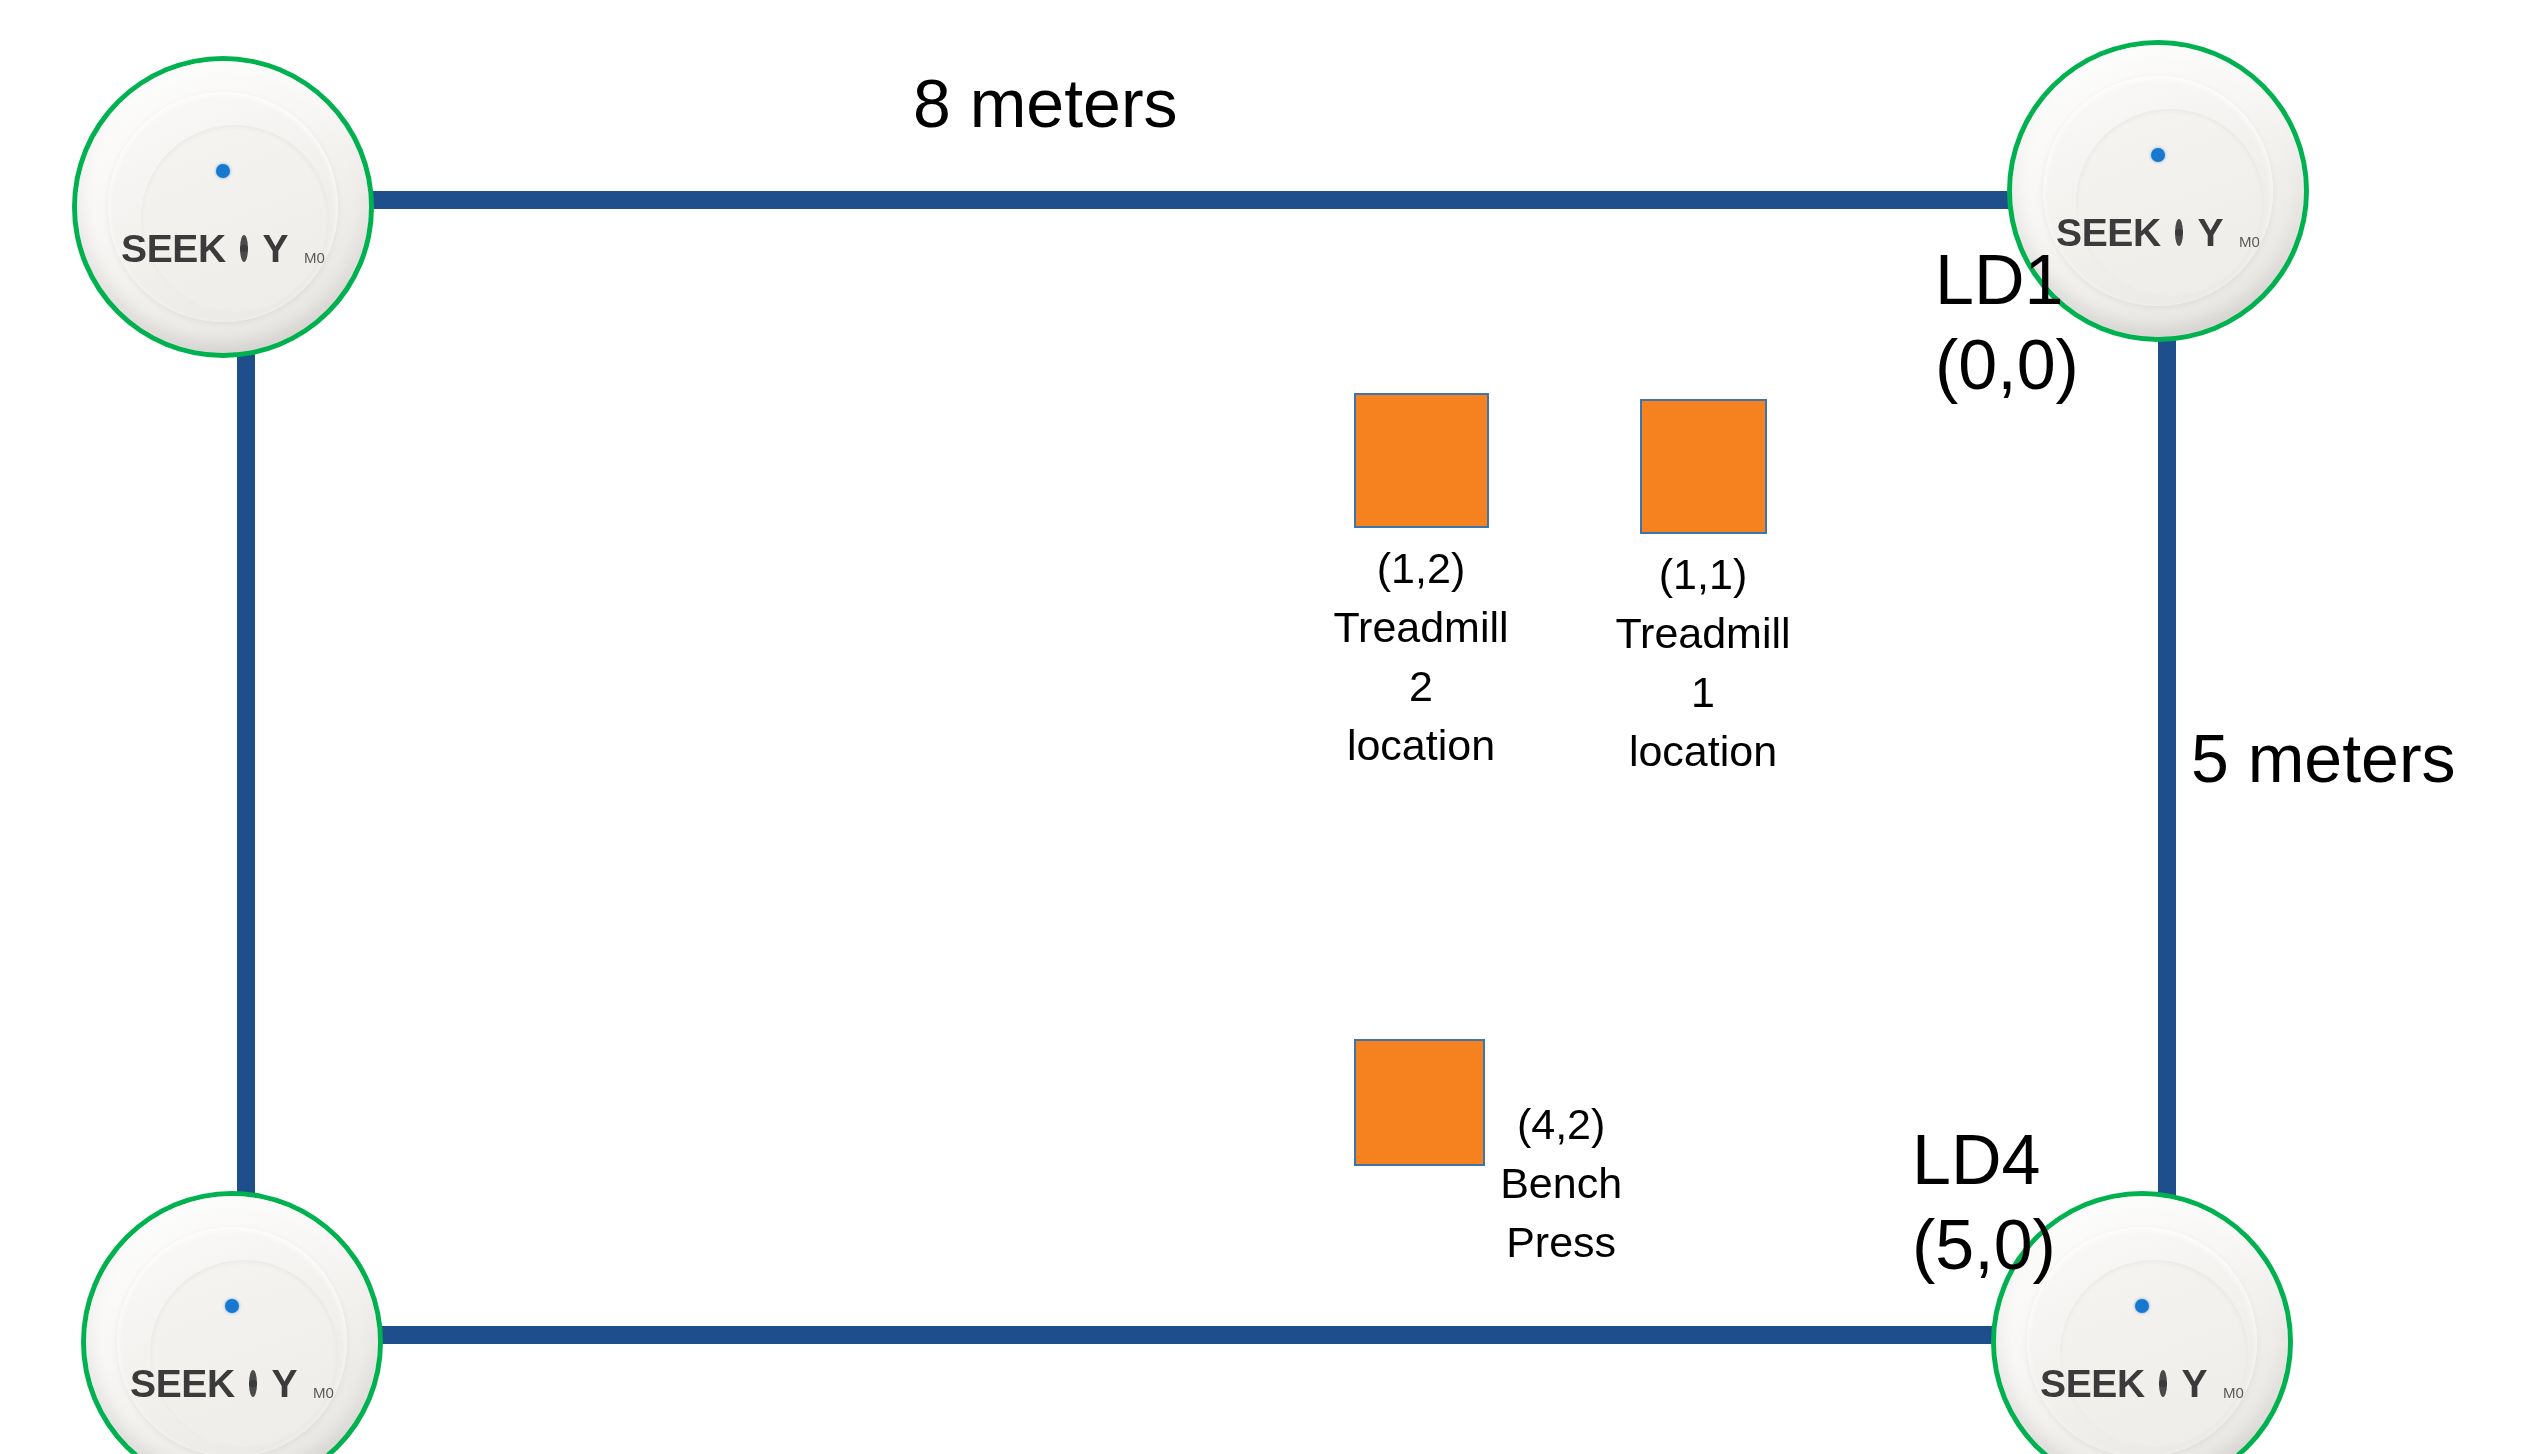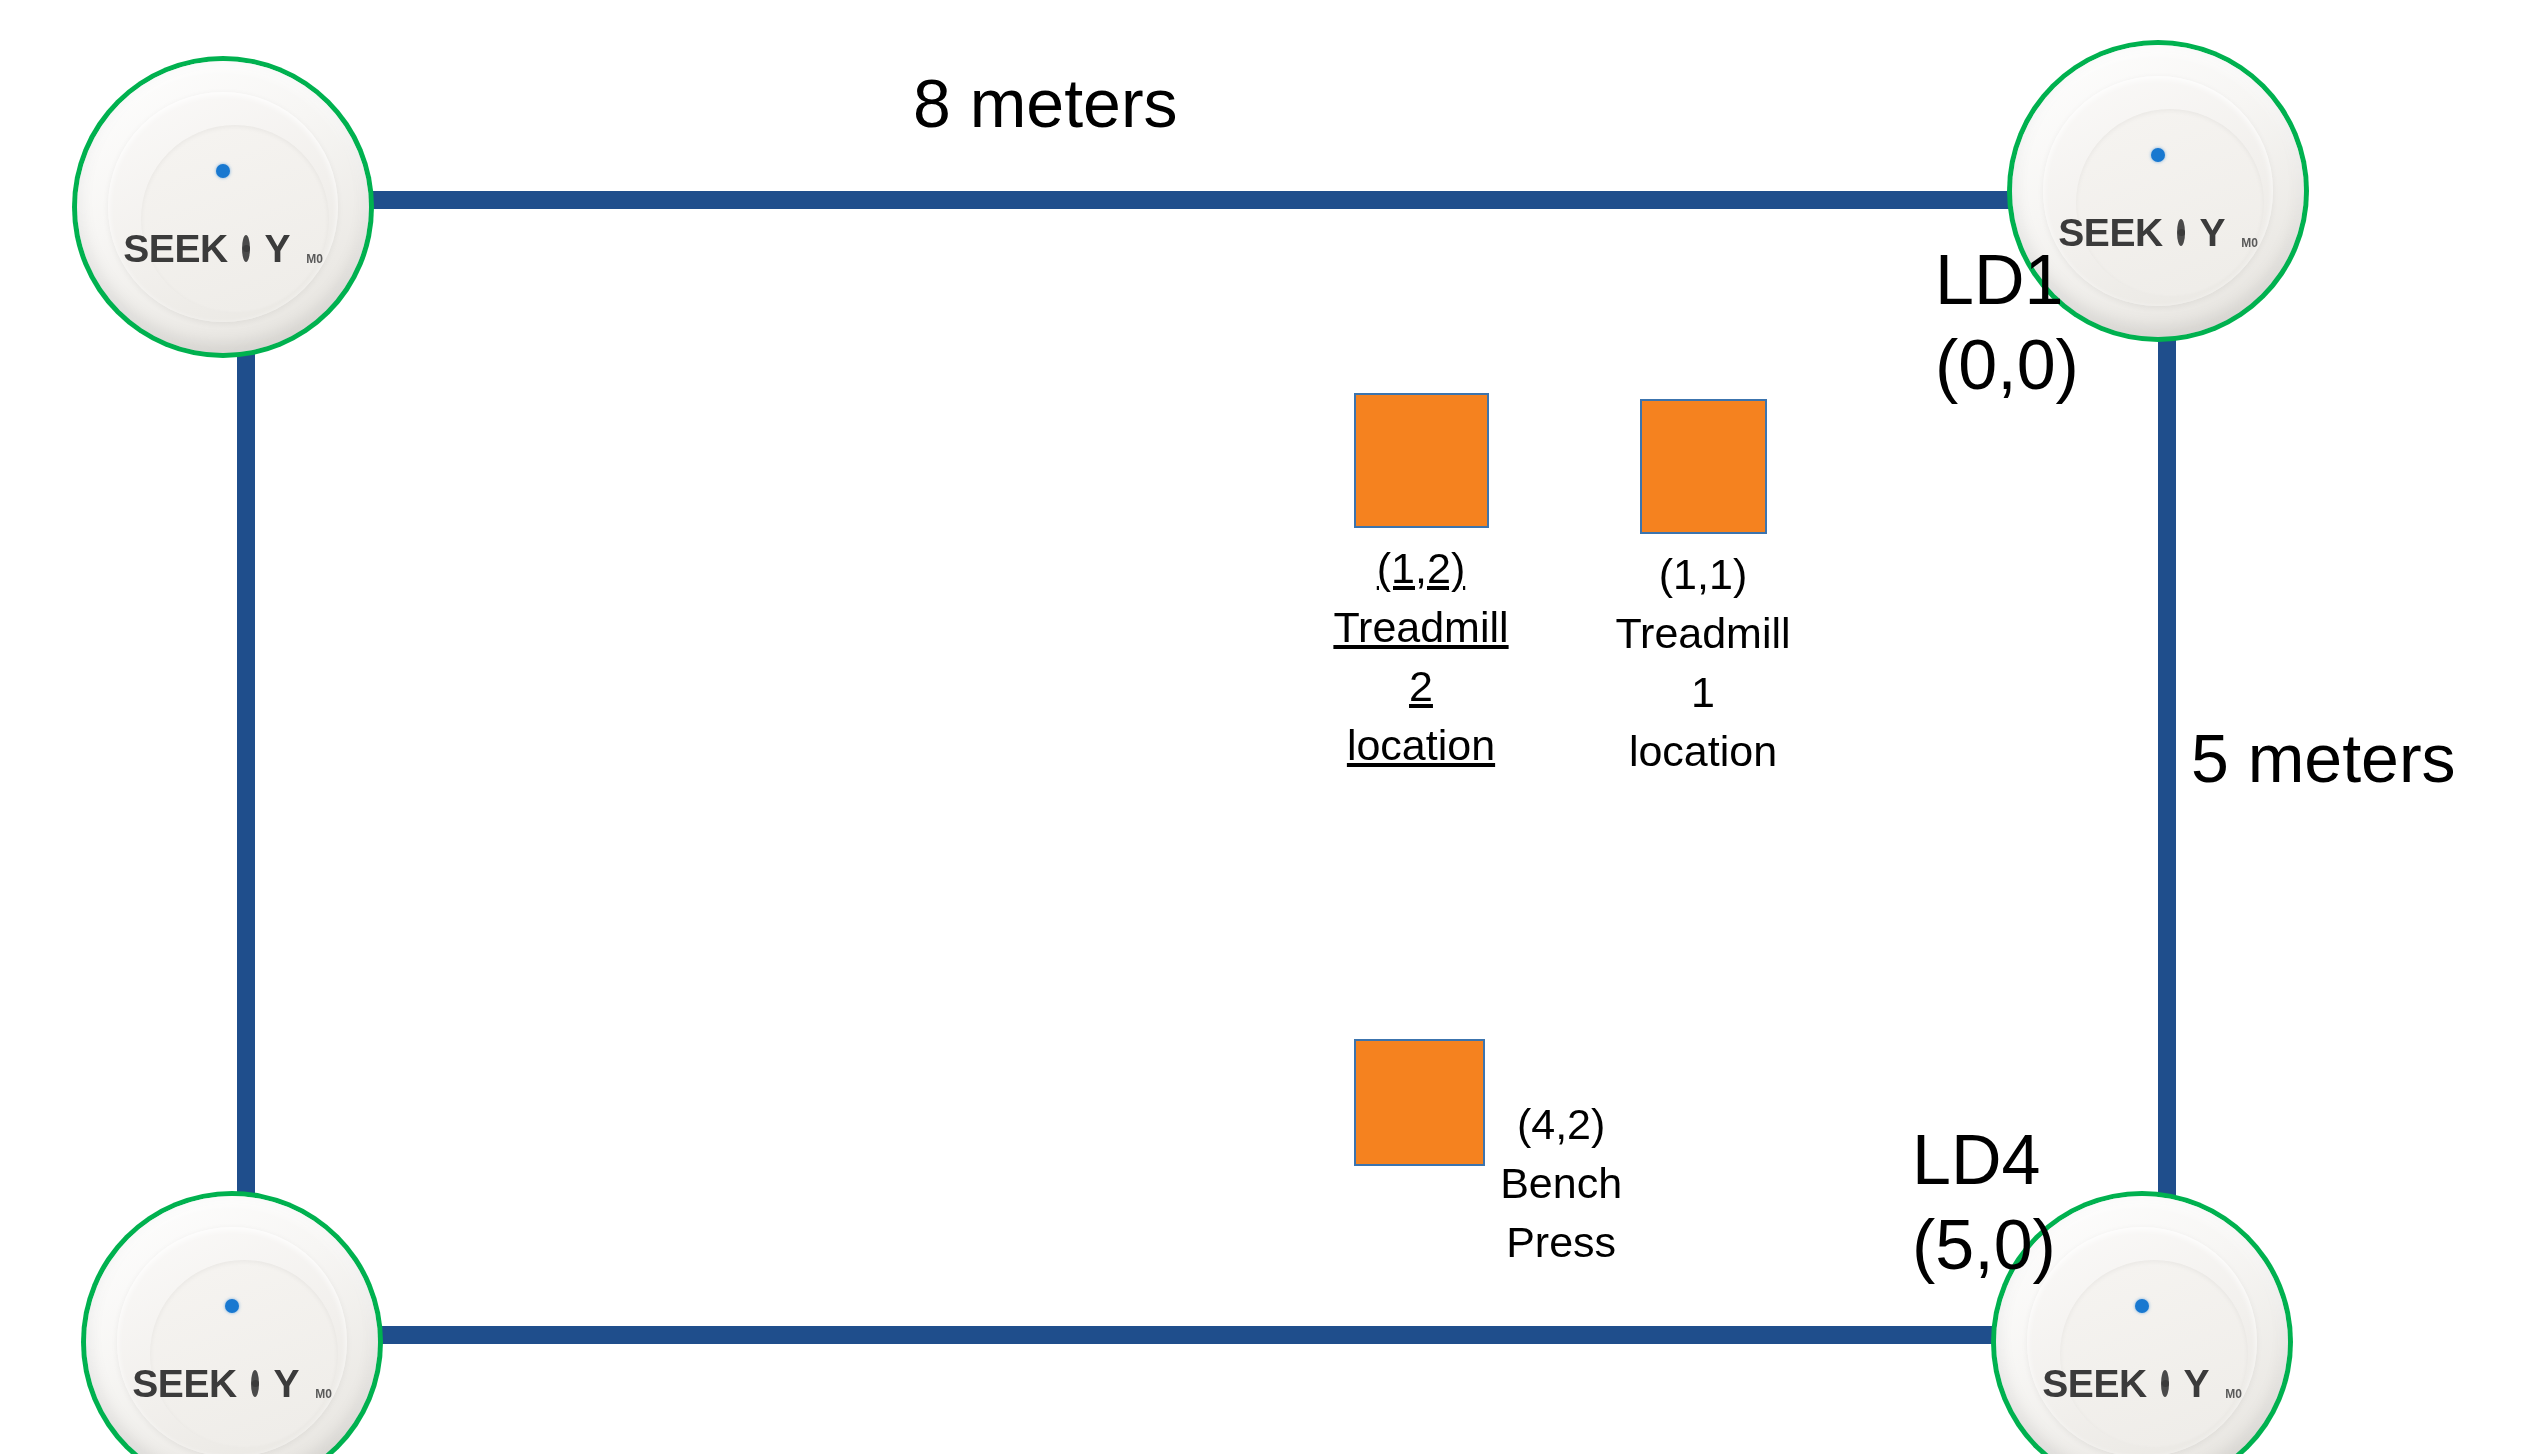--- a/index.html
+++ b/index.html
@@ -82,22 +82,22 @@
     background:#cfcdc9;
   }
   .brand .target::before{
     content:"";
     position:absolute; left:50%; top:50%;
     width:7.1px; height:7.1px; margin:-3.6px 0 0 -3.6px;
     border-radius:50%; background:#3b3b3b;
   }
   .brand .sub{
     font-family:"Liberation Sans", sans-serif;
-    font-weight:700;
-    font-size:12px;
+    font-weight:400;
+    font-size:15px;
     color:#5a5a5a;
     align-self:flex-end;
     padding-bottom:2.4px;
     margin-left:2.4px;
     line-height:1;
   }
 
   #dev-ld2 { left:24px;   top:8px; }
   #dev-ld1 { left:1959px; top:-8px; }
   #dev-ld3 { left:33px;   top:1143px; }
@@ -142,21 +142,21 @@
     white-space:pre-line;
     margin-top:11px;
   }
   .equip.side{ display:flex; align-items:flex-start; }
   .equip.side .cap{
     margin-top:68px;
     margin-left:3.2px;
     text-align:center;
   }
 
-  #eq-tm2 { left:1270px; top:345px; width:206px;text-decoration:underline; }
+  #eq-tm2 { left:1270px; top:345px; width:206px; }
   #eq-tm2 .box { width:135px; height:135px; margin:0 auto; }
 
   #eq-tm1 { left:1552px; top:351px; width:206px; }
   #eq-tm1 .box { width:127px; height:135px; margin:0 auto; }
 
   #eq-bp  { left:1294px; top:979px; }
   #eq-bp .box { width:131px; height:127px; }
 </style>
 </head>
 <body>

